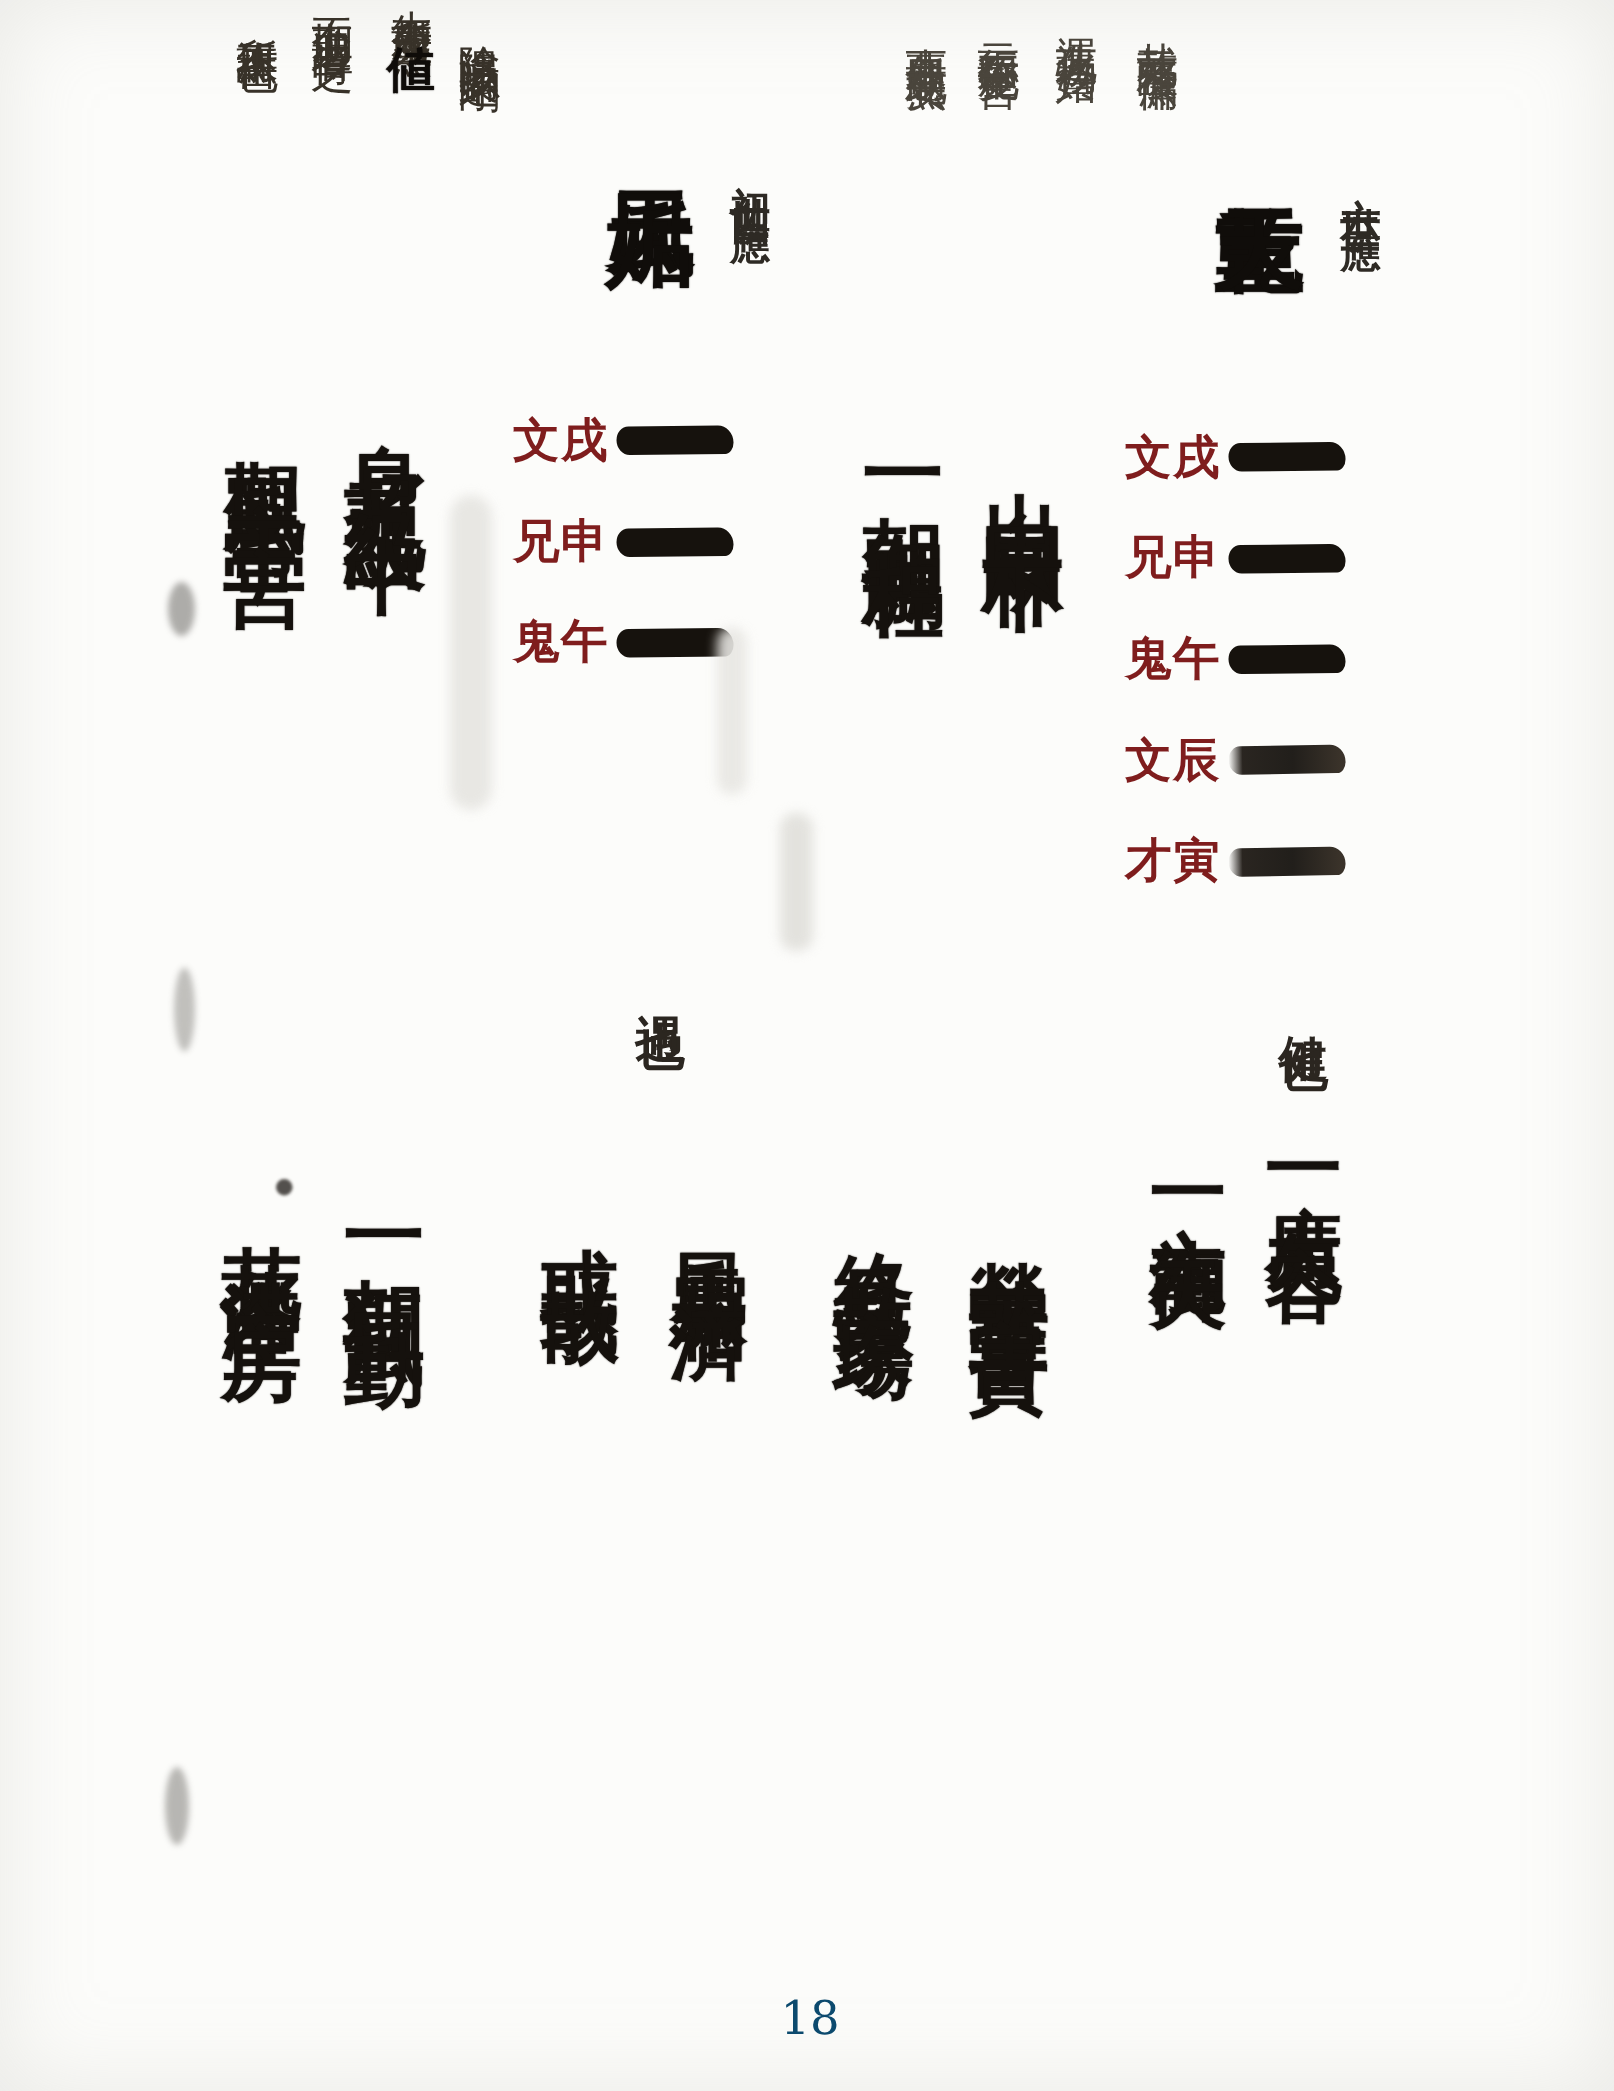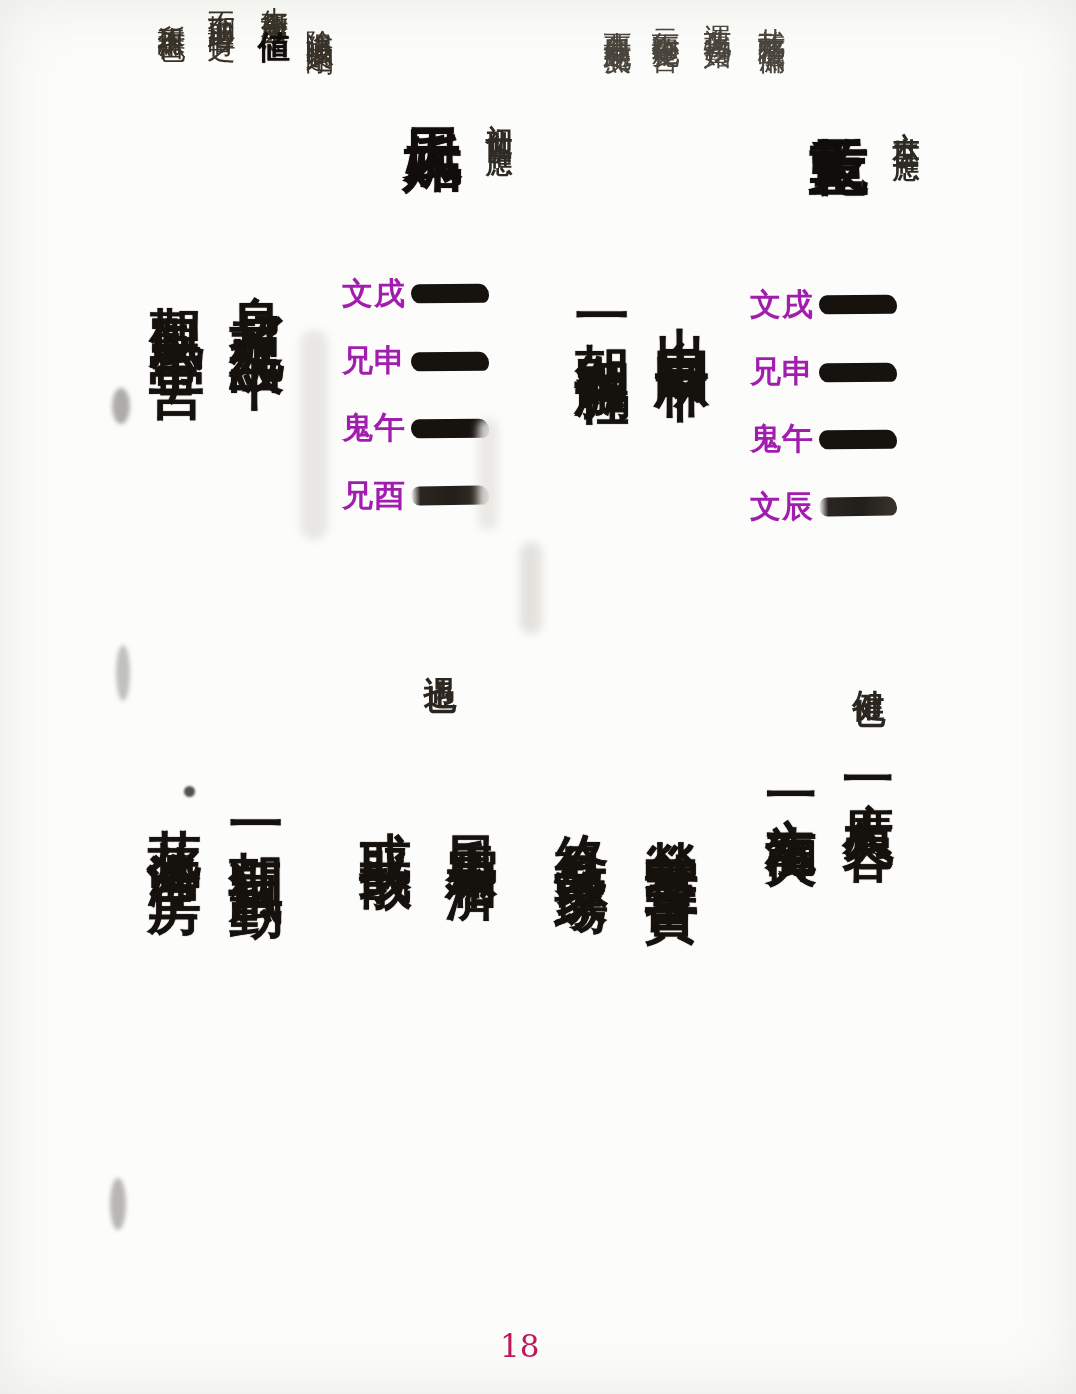--- a/index.html
+++ b/index.html
@@ -17,39 +17,39 @@
   .title-lg{font-weight:700; color:#100d0a; text-shadow:0 0 1px #100d0a;}
   .annot{color:#2e2a24; font-weight:600;}
   .intro{color:#4a453c; font-weight:400;}
   .intro-left{color:#383229;}
   .emph{font-weight:700; font-size:1.14em; color:#0f0c09; text-shadow:0 0 1px #0f0c09;}
   .verse{font-weight:700; color:#15110d; text-shadow:0 0 1px #15110d;}
   .comment{color:#2b2620; font-weight:600;}
   .hexagram{position:absolute;}
   .hexrow{display:flex; align-items:center; height:67.4px;}
   .hexlabel{
-    font-size:31px; color:#a21caf; width:64px; letter-spacing:1px;
+    font-size:31px; color:#7f1d1d; width:64px; letter-spacing:1px;
     font-weight:600; white-space:nowrap; flex:none;
   }
   .bar{
     width:78px; height:19px; background:#16120d; flex:none; margin-left:5px;
     border-radius:10px 13px 7px 11px / 60% 75% 50% 65%;
     transform:rotate(-.6deg);
   }
   .bar.rough{
     background:linear-gradient(90deg,#27201700,#1a1510 12%,#110e0a 55%,#2b231a 95%);
     opacity:.93; transform:rotate(-1deg);
   }
   .bar-broken{display:flex; gap:16px; margin-left:8px; flex:none; transform:rotate(-1deg);}
   .bar-broken i{display:block; height:16px; background:#1a1510; border-radius:8px/55%;}
   .bar-broken i.seg-a{width:27px; opacity:.9;}
   .bar-broken i.seg-b{width:30px;}
   .pageno{
-    position:absolute; left:500px; top:1328px; width:80px; text-align:left;
-    font-size:31px; color:#be185d; font-family:"DejaVu Serif","Liberation Serif",serif;
+    position:absolute; left:500px; top:1328px; width:80px; text-align:center;
+    font-size:31px; color:#0c4a6e; font-family:"DejaVu Serif","Liberation Serif",serif;
   }
   .blob{position:absolute; border-radius:50%; pointer-events:none;}
 </style>
 </head>
 <body>
 
 <div class="page">
 
   <div class="vcol title-lg" style="left:810px;top:88px;font-size:60px;letter-spacing:2px;">重乾天</div>
   <div class="vcol annot" style="left:893px;top:110px;font-size:27px;letter-spacing:7px;">六世三應</div>
@@ -67,20 +67,24 @@
     <div class="hexrow">
       <span class="hexlabel">兄申</span>
       <span class="bar"></span>
     </div>
     <div class="hexrow">
       <span class="hexlabel">鬼午</span>
       <span class="bar"></span>
     </div>
     <div class="hexrow">
       <span class="hexlabel">文辰</span>
+      <span class="bar rough"></span>
+    </div>
+    <div class="hexrow">
+      <span class="hexlabel">才寅</span>
       <span class="bar rough"></span>
     </div>
   </div>
 
   <div class="vcol comment" style="left:853px;top:664px;font-size:33px;letter-spacing:4px;">健也</div>
 
   <div class="vcol verse" style="left:843px;top:752px;font-size:51px;letter-spacing:9px;">一廣大包容</div>
   <div class="vcol verse" style="left:766px;top:768px;font-size:51px;letter-spacing:8px;">一六龍御天</div>
 
   <div class="vcol verse" style="left:656px;top:284px;font-size:54px;letter-spacing:12px;">出自園林下</div>
@@ -103,24 +107,20 @@
       <span class="bar"></span>
     </div>
     <div class="hexrow">
       <span class="hexlabel">兄申</span>
       <span class="bar"></span>
     </div>
     <div class="hexrow">
       <span class="hexlabel">鬼午</span>
       <span class="bar"></span>
     </div>
-    <div class="hexrow">
-      <span class="hexlabel">兄酉</span>
-      <span class="bar rough"></span>
-    </div>
   </div>
 
   <div class="vcol comment" style="left:424px;top:650px;font-size:33px;letter-spacing:4px;">遇也</div>
 
   <div class="vcol verse" style="left:230px;top:252px;font-size:55px;letter-spacing:15px;">身超九級中</div>
   <div class="vcol verse" style="left:150px;top:262px;font-size:55px;letter-spacing:14px;">觀風帝王宮</div>
 
   <div class="vcol verse" style="left:446px;top:794px;font-size:52px;letter-spacing:10px;">風雲相濟</div>
   <div class="vcol verse" style="left:360px;top:790px;font-size:52px;letter-spacing:10px;">或取或散</div>
 

